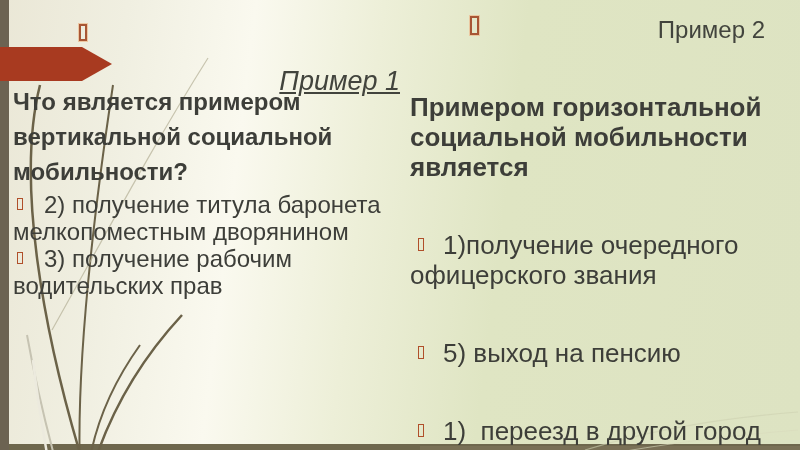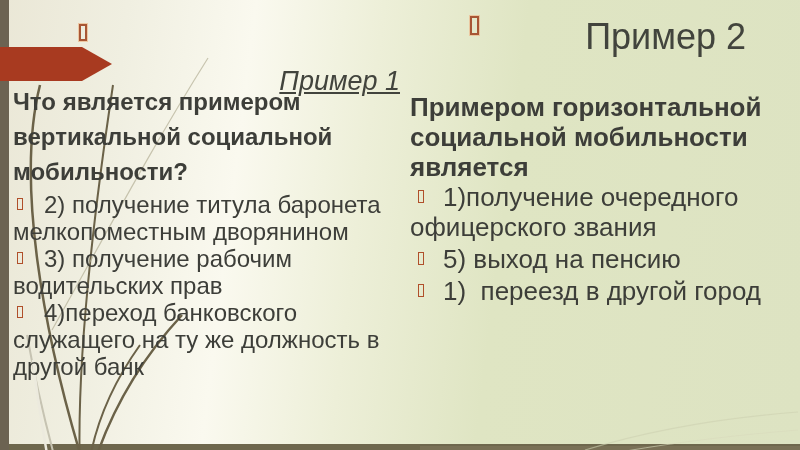--- a/index.html
+++ b/index.html
@@ -12,28 +12,28 @@
     background:linear-gradient(97deg,#eae7d6 0%,#f0efe1 15%,#faf9ef 30%,#edefd8 45%,#dfe5c3 62%,#dde3c2 100%);
   }
   .decor{position:absolute;left:0;top:0;width:800px;height:450px;}
   .edge-bar{position:absolute;left:0;top:0;width:9px;height:450px;background:#6c6352;}
   .arrow{position:absolute;left:0;top:47px;width:112px;height:34px;}
   .tofu{position:absolute;box-sizing:border-box;border:2px solid #a85634;box-shadow:0 0 0 1px rgba(236,193,152,.85);}
   .tofu-l{left:79px;top:24px;width:8px;height:17px;}
   .tofu-r{left:470px;top:16px;width:9px;height:19px;}
   .title{position:absolute;font-size:27px;color:#42443d;}
   .title-left{left:95px;top:21px;width:305px;text-align:right;font-style:italic;text-decoration:underline;margin-top:45px;}
-  .title-right{left:461px;top:16px;width:285px;text-align:right;font-size:36px;}
+  .title-right{left:480px;top:16px;width:285px;text-align:right;font-size:24px;}
   .col{position:absolute;}
   .col-left{left:13px;top:84px;width:380px;font-size:24px;line-height:27px;}
   .col-left .heading{font-size:24px;line-height:35px;font-weight:bold;margin:0 0 2px 0;}
   .col-right{left:410px;top:92px;width:386px;font-size:26px;line-height:30px;}
   .col-right .heading{font-size:26px;line-height:30px;font-weight:bold;margin:0 0 0 0;}
   .li{position:relative;}
-  .col-right .li{margin-bottom:2px;}
+  .col-right .li{margin-bottom:2px;margin-top:48px;}
   .li .txt{display:block;text-indent:31px;white-space:pre-wrap;}
   .col-right .li .txt{text-indent:33px;}
   .li .bullet{position:absolute;box-sizing:border-box;border:1.5px solid #b04f2a;background:transparent;}
   .col-left .li .bullet{left:4px;top:7px;width:6px;height:12px;}
   .col-right .li .bullet{left:8px;top:8px;width:6px;height:13px;}
 </style>
 </head>
 <body>
 
 <div class="slide">
@@ -67,24 +67,20 @@
   <div class="col col-left">
     <div class="heading">Что является примером вертикальной социальной мобильности?</div>
     <div class="li">
       <span class="bullet"></span>
       <span class="txt">2) получение титула баронета мелкопоместным дворянином</span>
     </div>
     <div class="li">
       <span class="bullet"></span>
       <span class="txt">3) получение рабочим водительских прав</span>
     </div>
-    <div class="li">
-      <span class="bullet"></span>
-      <span class="txt">4)переход банковского служащего на ту же должность в другой банк</span>
-    </div>
   </div>
 
   <div class="col col-right">
     <div class="heading">Примером горизонтальной социальной мобильности является</div>
     <div class="li">
       <span class="bullet"></span>
       <span class="txt">1)получение очередного офицерского звания</span>
     </div>
     <div class="li">
       <span class="bullet"></span>

